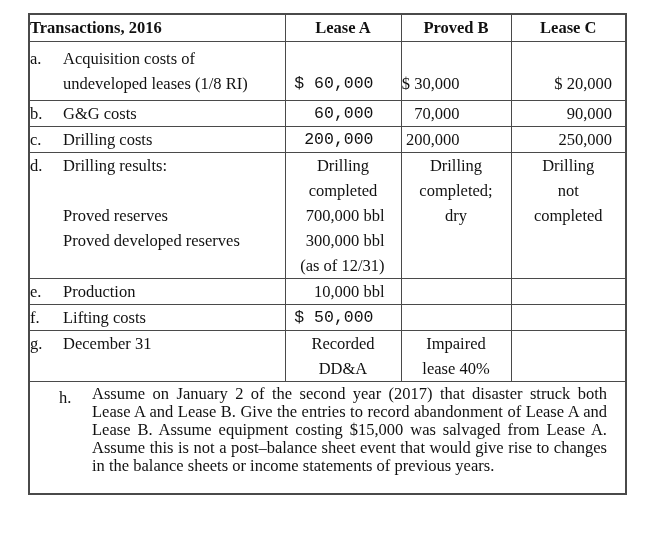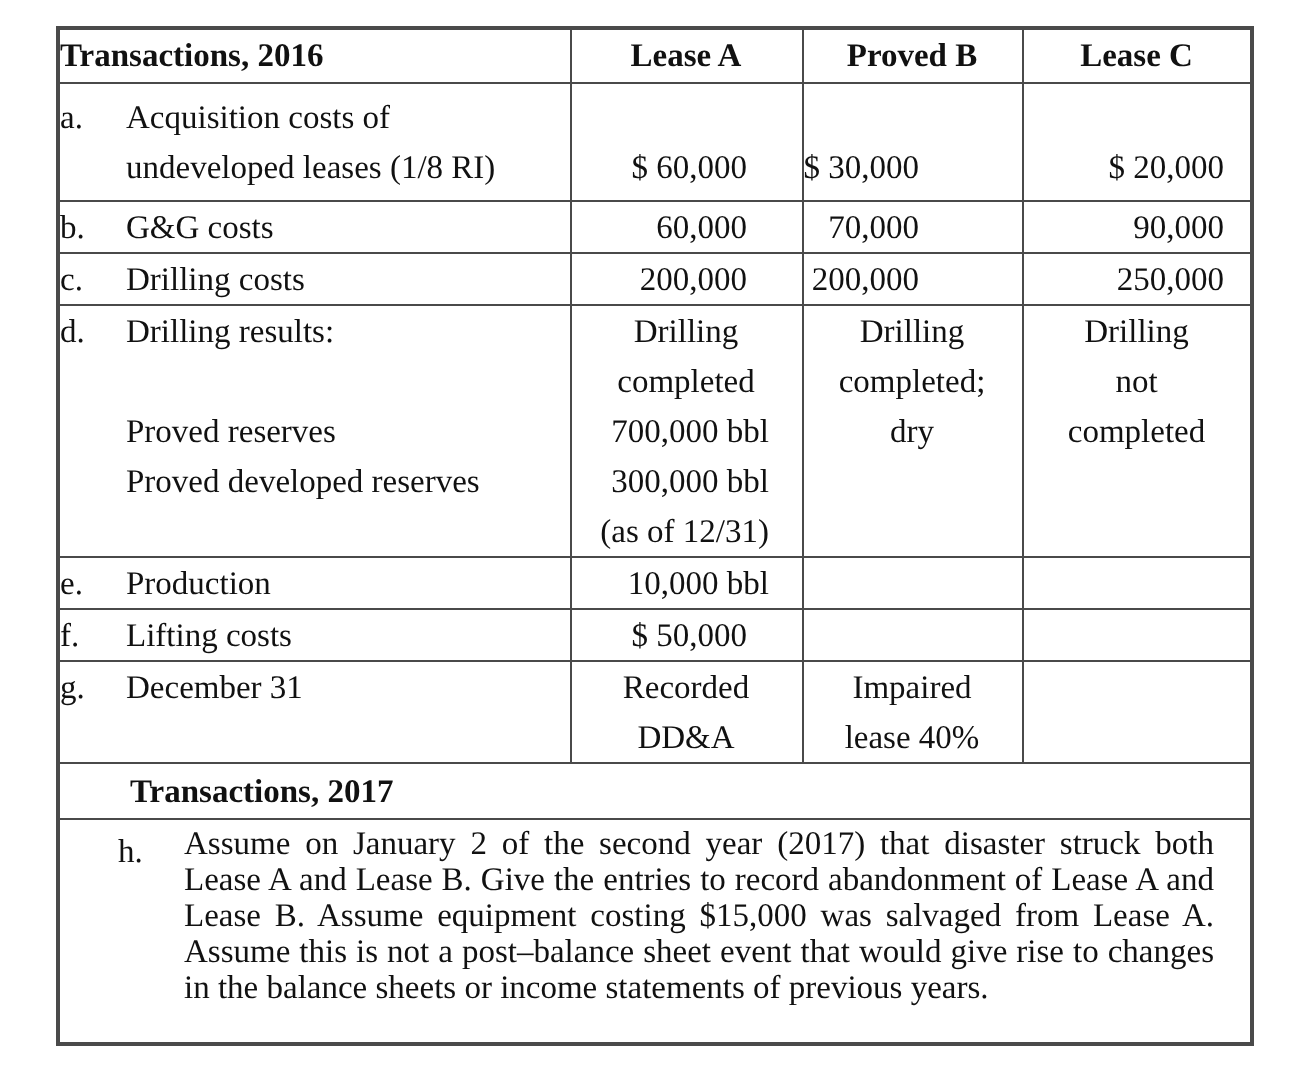--- a/index.html
+++ b/index.html
@@ -44,21 +44,21 @@
 
   
   td.c0{padding-left:29px;}
   .lblwrap{display:grid;grid-template-columns:33px 1fr;}
   .marker{position:relative;grid-column:1;}
   .lines{grid-column:2;padding-right:4px;}
   .line{min-height:25px;}
 
   
   .money{text-align:right;}
-  td.col-a .money{padding-right:27px;}
+  td.col-a .money{padding-right:27px;font-family:Liberation Mono, monospace;}
   td.col-b .money{padding-right:51px;}
   td.col-c .money{padding-right:13px;}
   .bbl{text-align:right;padding-right:16px;}
   .ctr{text-align:center;}
 
   
   .hwrap{display:grid;grid-template-columns:33px 1fr;}
   .hpar{text-align:justify;text-align-last:left;line-height:18px;}
 </style>
 </head>
@@ -210,23 +210,20 @@
           <td class="cv col-a">
             <div class="line ctr">Recorded</div>
             <div class="line ctr">DD&amp;A</div>
           </td>
           <td class="cv col-b">
             <div class="line ctr">Impaired</div>
             <div class="line ctr">lease 40%</div>
           </td>
           <td class="cv col-c"></td>
         </tr>
-        <tr class="row-s2017">
-          <td colspan="4">Transactions, 2017</td>
-        </tr>
         <tr class="row-h">
           <td colspan="4">
             <div class="hwrap">
               <span class="marker">h.</span>
               <div class="hpar">Assume on January 2 of the second year (2017) that disaster struck both Lease A and Lease B. Give the entries to record abandonment of Lease A and Lease B. Assume equipment costing $15,000 was salvaged from Lease A. Assume this is not a post–balance sheet event that would give rise to changes in the balance sheets or income statements of previous years.</div>
             </div>
           </td>
         </tr>
       </tbody>
   </table>

